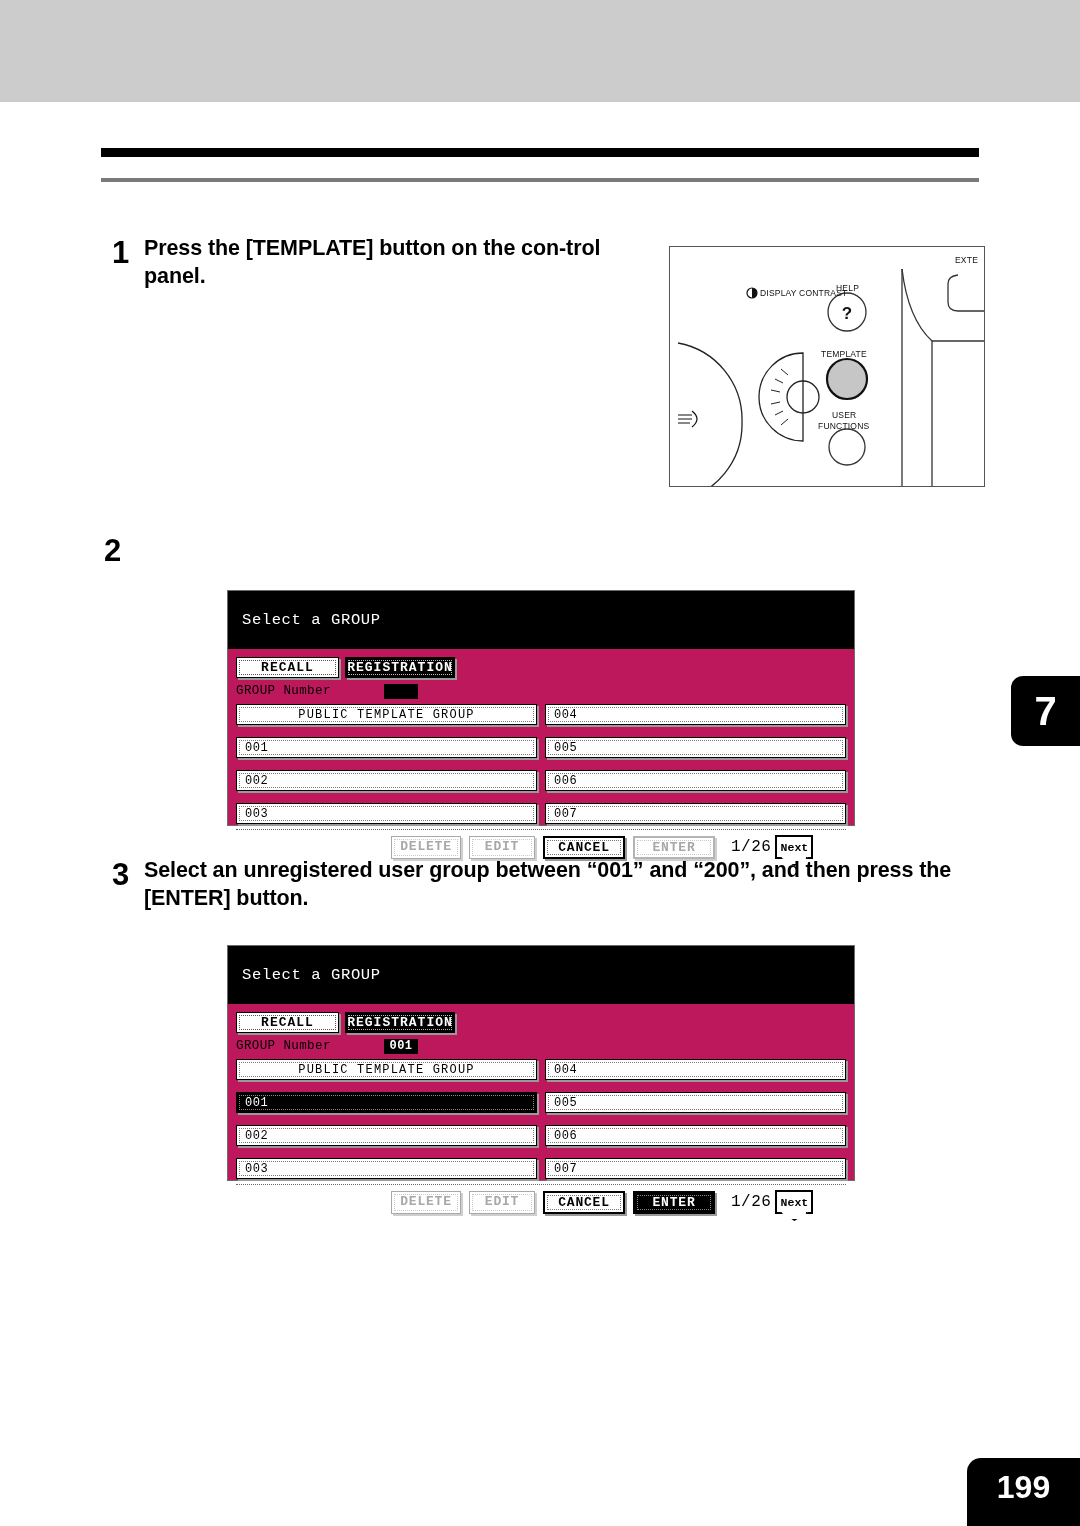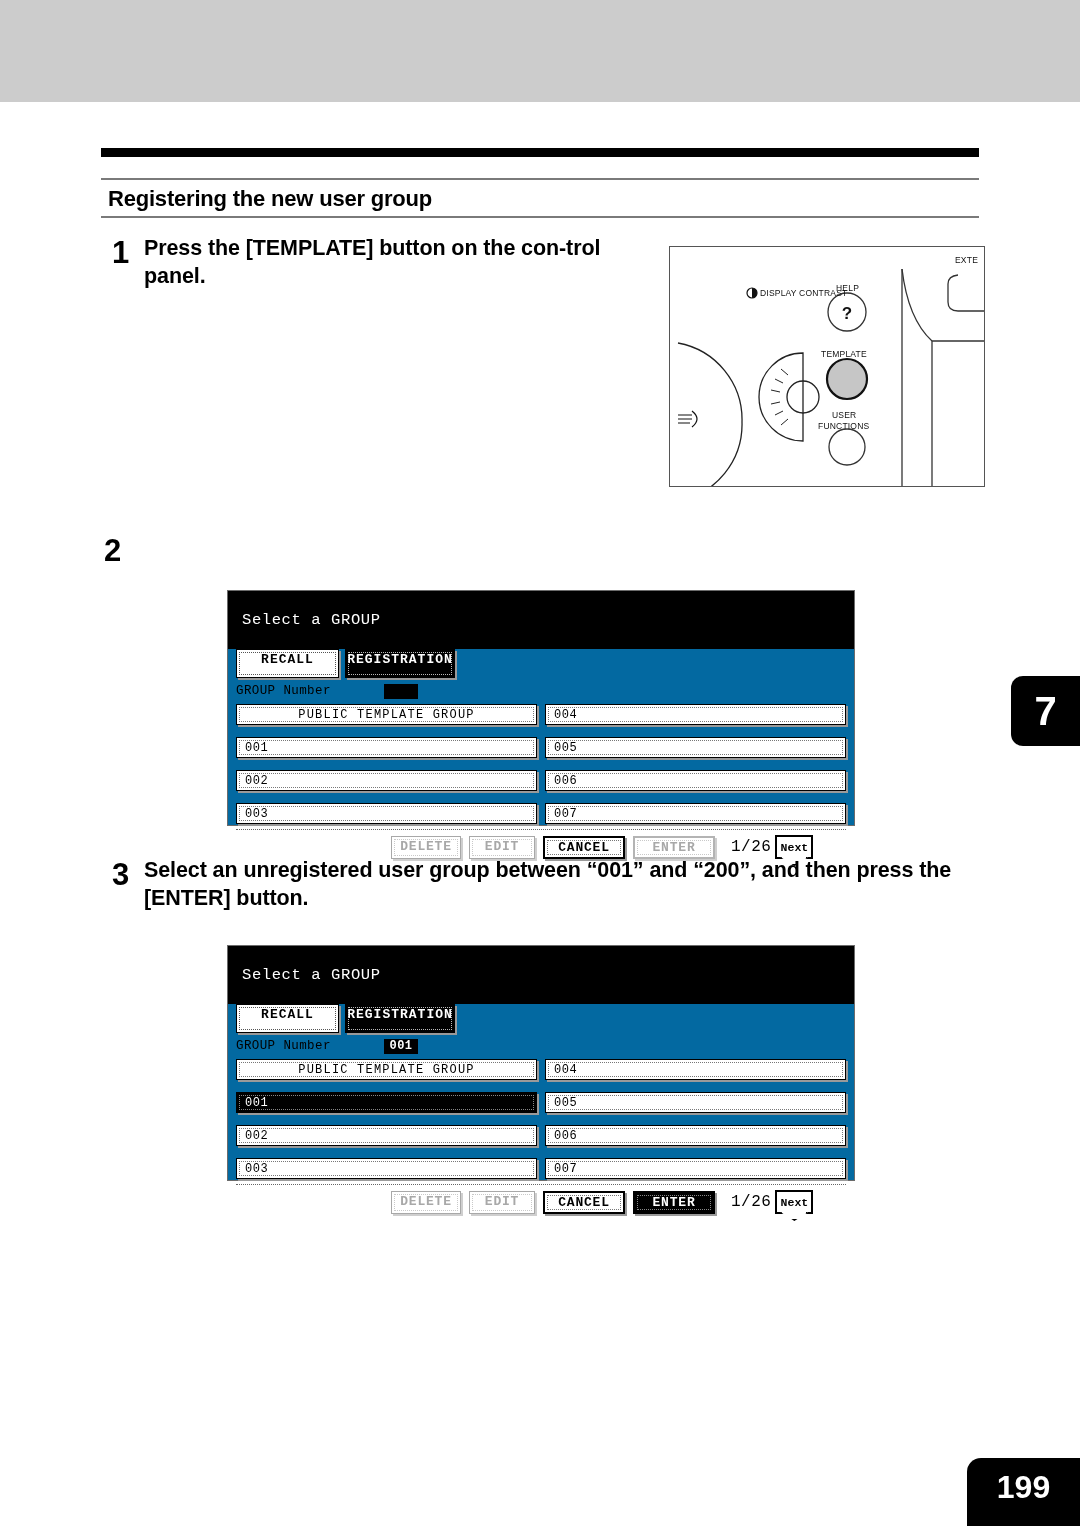--- a/index.html
+++ b/index.html
@@ -66,40 +66,40 @@
     border:1.5px solid #555; background:#fff; overflow:hidden;
   }
   .cp-label {
     position:absolute; font-size:8.5px; font-family:"Liberation Sans", sans-serif;
     color:#111; letter-spacing:0.2px; white-space:nowrap; font-weight:500;
   }
 
   
   .lcd {
     position:absolute; width:628px; height:236px;
-    background:#0369a1; border:1.5px solid #6b6b6b;
+    background:#be185d; border:1.5px solid #6b6b6b;
     font-family:"Liberation Mono","DejaVu Sans Mono", monospace;
     color:#000;
   }
   #lcd-step2 { left:227px; top:590px; }
   #lcd-step3 { left:227px; top:945px; }
 
   .lcd-titlebar {
     height:58px; background:#000000; color:#ffffff;
     display:flex; align-items:center; padding-left:14px;
     font-size:15.5px; letter-spacing:0.6px;
   }
 
   .lcd-body { position:relative; padding:0 8px; }
 
   
   .tab-row { display:flex; align-items:flex-end; height:25px; margin-top:4px; }
   .tab {
     font-size:13px; font-weight:bold; letter-spacing:1px;
-    border:1.5px solid #000; padding:2px 0 10px 0;
+    border:1.5px solid #000; padding:2px 0 2px 0;
     text-align:center; position:relative;
     box-shadow:2px 2px 0 #999;
   }
   .tab-recall { width:103px; background:#ffffff; color:#000;
     outline:1px dotted #555; outline-offset:-4px; }
   .tab-registration { width:110px; background:#000000; color:#ffffff;
     margin-left:6px; outline:1px dotted #bbb; outline-offset:-4px; }
 
   .group-number-row {
     display:flex; align-items:center; height:20px; margin-top:3px;
@@ -176,21 +176,20 @@
   }
 </style>
 </head>
 <body>
 
 <div id="top-band"></div>
 <div id="rule-top"></div>
 
 <div id="section-title-wrap">
   <div id="rule-above-title"></div>
-  <div id="section-title">Registering the new user group</div>
   <div id="rule-below-title"></div>
 </div>
 
 <div id="chapter-tab">7</div>
 <div id="page-number-tab">199</div>
 
 <div class="step" id="step1">
   <div class="step-num">1</div>
   <div class="step-text">Press the [TEMPLATE] button on the con-trol panel.</div>
 </div>

